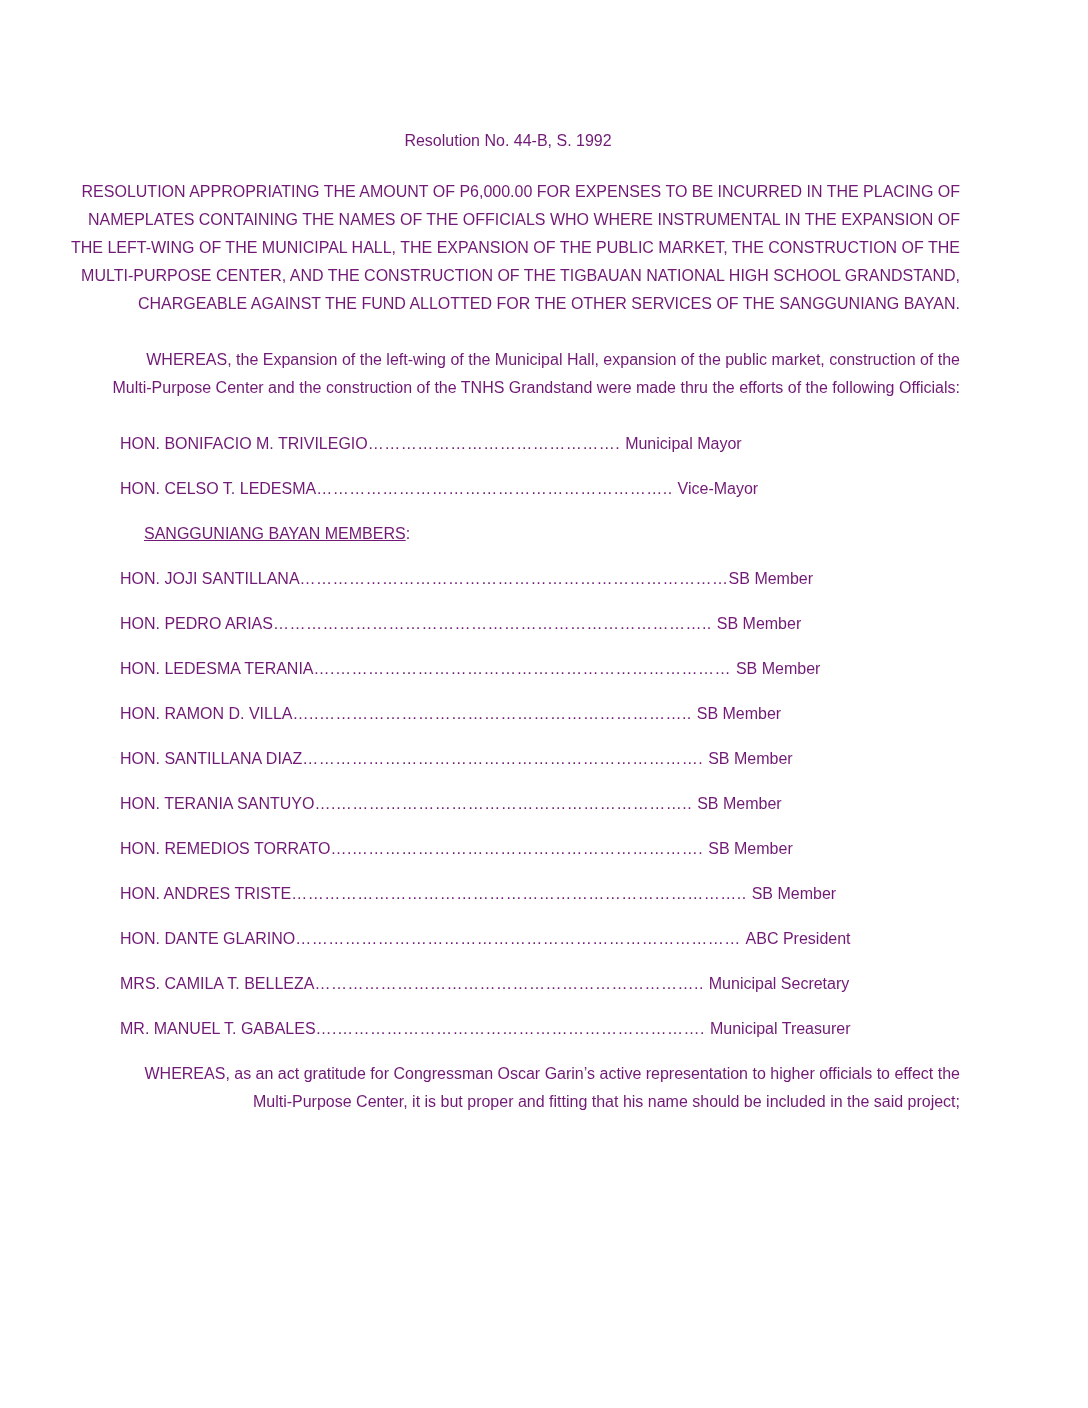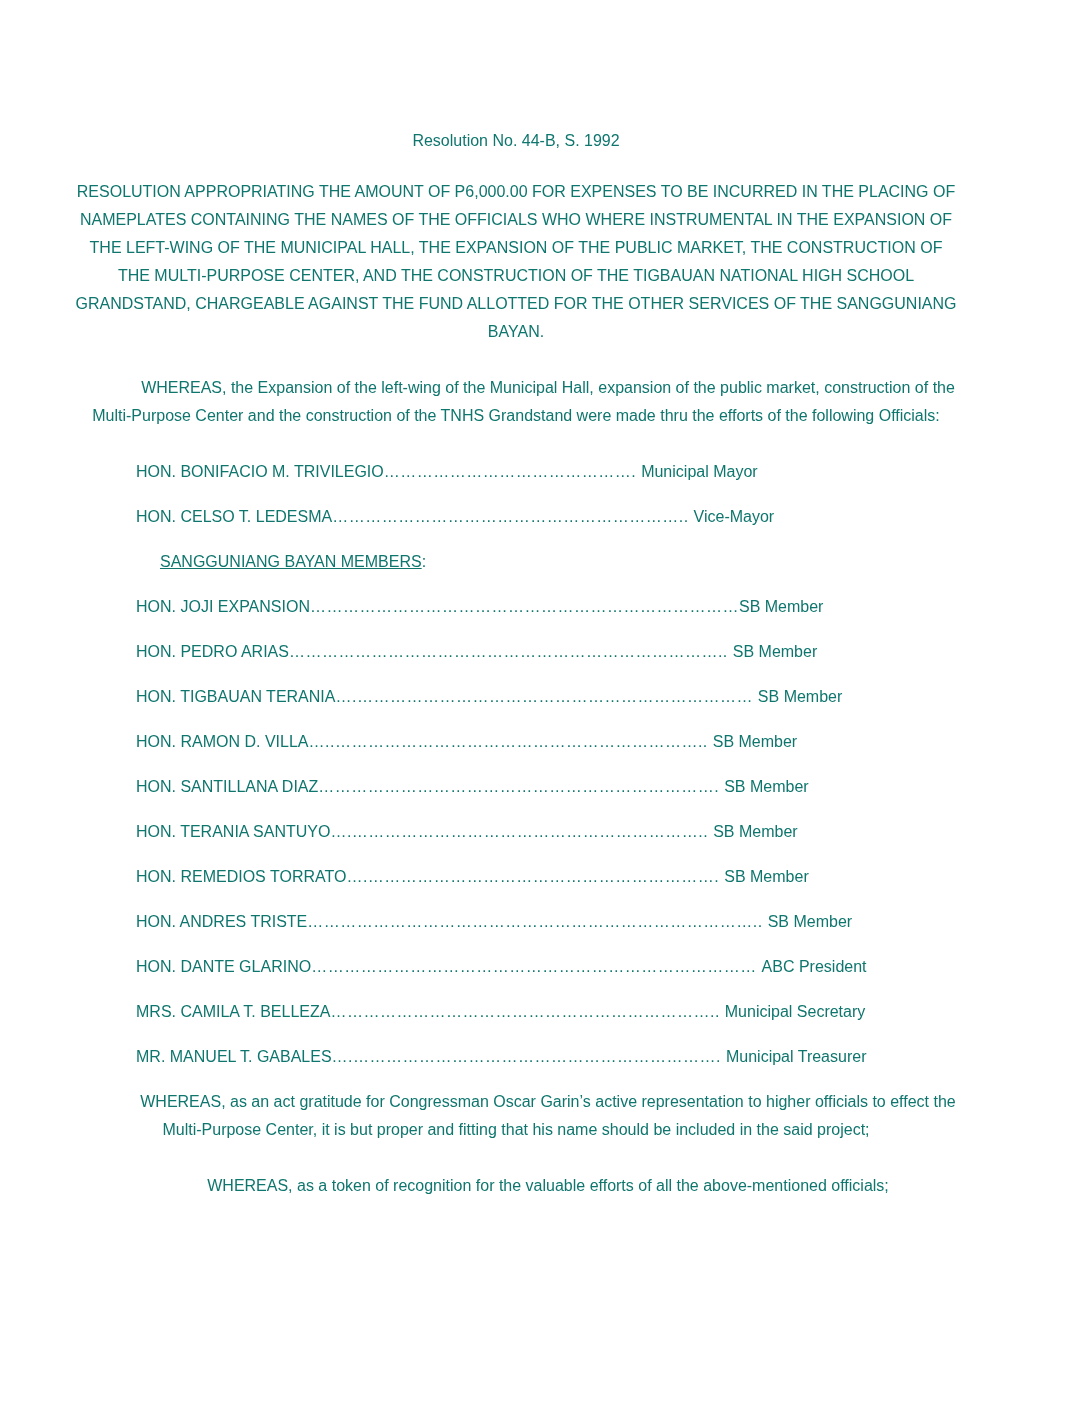--- a/index.html
+++ b/index.html
@@ -6,38 +6,38 @@
     margin: 0;
     padding: 0;
     background: #ffffff;
   }
   .page {
     position: relative;
     width: 1088px;
     height: 1408px;
     margin: 0 auto;
     background: #ffffff;
-    color: #0f766e;
+    color: #701a75;
     font-family: "Liberation Sans", sans-serif;
     font-size: 16px;
     box-sizing: border-box;
-    padding: 130px 128px 0 72px;
+    padding: 130px 128px 0 56px;
     overflow: hidden;
   }
   .doc-title {
     text-align: center;
     font-size: 16px;
     font-weight: normal;
     line-height: 22px;
     margin: 0 0 26px 0;
   }
   .para {
     line-height: 28px;
     margin: 0 0 28px 0;
-    text-align: center;
+    text-align: right;
   }
   .para.indent {
     text-indent: 64px;
   }
   .roster {
     margin: 0;
   }
   .roster-row {
     line-height: 28px;
     margin: 8px 0 17px 64px;
@@ -77,29 +77,29 @@
 
     <div class="roster-row">
       <span>HON. CELSO T. LEDESMA</span><span class="dots">……………………………………………………….. </span><span>Vice-Mayor</span>
     </div>
 
     <div class="section-header-row">
       <span class="underlined">SANGGUNIANG BAYAN MEMBERS</span><span>:</span>
     </div>
 
     <div class="roster-row">
-      <span>HON. JOJI EXPANSION</span><span class="dots">……………………………………………………………………</span><span>SB Member</span>
+      <span>HON. JOJI SANTILLANA</span><span class="dots">……………………………………………………………………</span><span>SB Member</span>
     </div>
 
     <div class="roster-row">
       <span>HON. PEDRO ARIAS</span><span class="dots">…………………………………………………………………….. </span><span>SB Member</span>
     </div>
 
     <div class="roster-row">
-      <span>HON. TIGBAUAN TERANIA</span><span class="dots">….……………………………………………………………… </span><span>SB Member</span>
+      <span>HON. LEDESMA TERANIA</span><span class="dots">….……………………………………………………………… </span><span>SB Member</span>
     </div>
 
     <div class="roster-row">
       <span>HON. RAMON D. VILLA</span><span class="dots">…..………………………………………………………….. </span><span>SB Member</span>
     </div>
 
     <div class="roster-row">
       <span>HON. SANTILLANA DIAZ</span><span class="dots">………………………………………………………………. </span><span>SB Member</span>
     </div>
 
@@ -124,16 +124,15 @@
     </div>
 
     <div class="roster-row">
       <span>MR. MANUEL T. GABALES</span><span class="dots">….…………………………………………………………. </span><span>Municipal Treasurer</span>
     </div>
 
   </div>
 
   <div class="final-paras">
     <p class="para indent" style="margin-top:13px;">WHEREAS, as an act gratitude for Congressman Oscar Garin’s active representation to higher officials to effect the Multi-Purpose Center, it is but proper and fitting that his name should be included in the said project;</p>
-    <p class="para indent">WHEREAS, as a token of recognition for the valuable efforts of all the above-mentioned officials;</p>
   </div>
 
 </div>
 
 </body></html>

